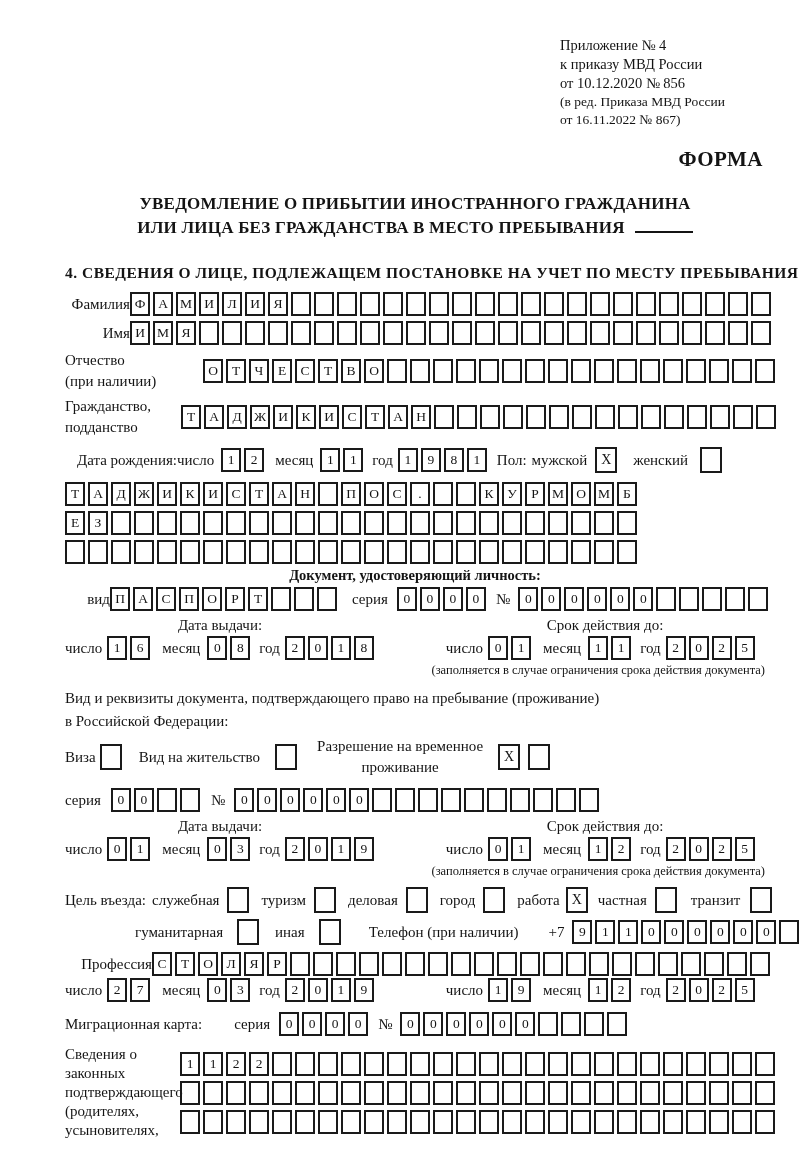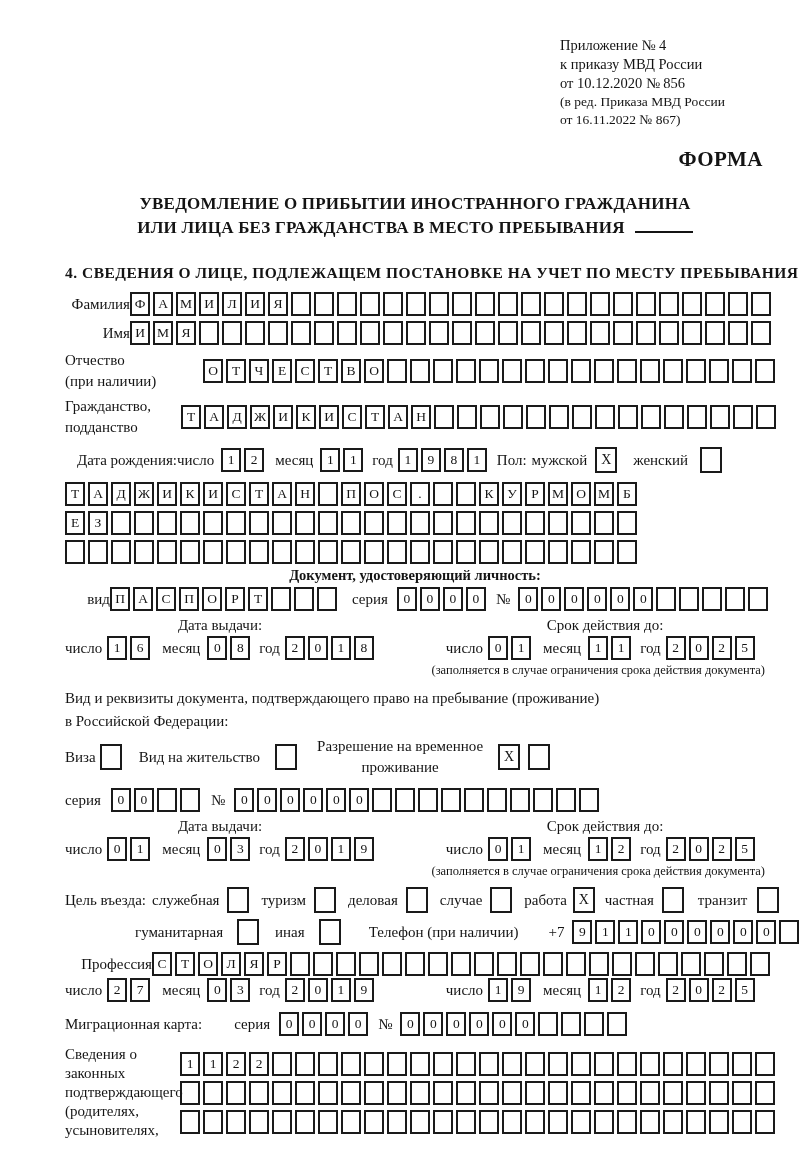--- a/index.html
+++ b/index.html
@@ -482,21 +482,21 @@
   <div class="note" style="text-align:right; margin-top:3px">(заполняется в случае ограничения срока действия документа)</div>
 
   <div class="frow c" style="margin-top:8px">
     <span class="sub">Цель въезда:</span>
     <span class="sub" style="margin:0 8px 0 6px">служебная</span>
     <span class="chk"></span>
     <span class="sub" style="margin:0 8px 0 12px">туризм</span>
     <span class="chk"></span>
     <span class="sub" style="margin:0 8px 0 12px">деловая</span>
     <span class="chk"></span>
-    <span class="sub" style="margin:0 8px 0 12px">случае</span>
+    <span class="sub" style="margin:0 8px 0 12px">город</span>
     <span class="chk"></span>
     <span class="sub" style="margin:0 6px 0 12px">работа</span>
     <span class="chk">X</span>
     <span class="sub" style="margin:0 8px 0 10px">частная</span>
     <span class="chk"></span>
     <span class="sub" style="margin:0 10px 0 14px">транзит</span>
     <span class="chk"></span>
   </div>
   <div class="frow c" style="margin-top:6px">
     <span class="sub" style="margin-left:70px">гуманитарная</span>

